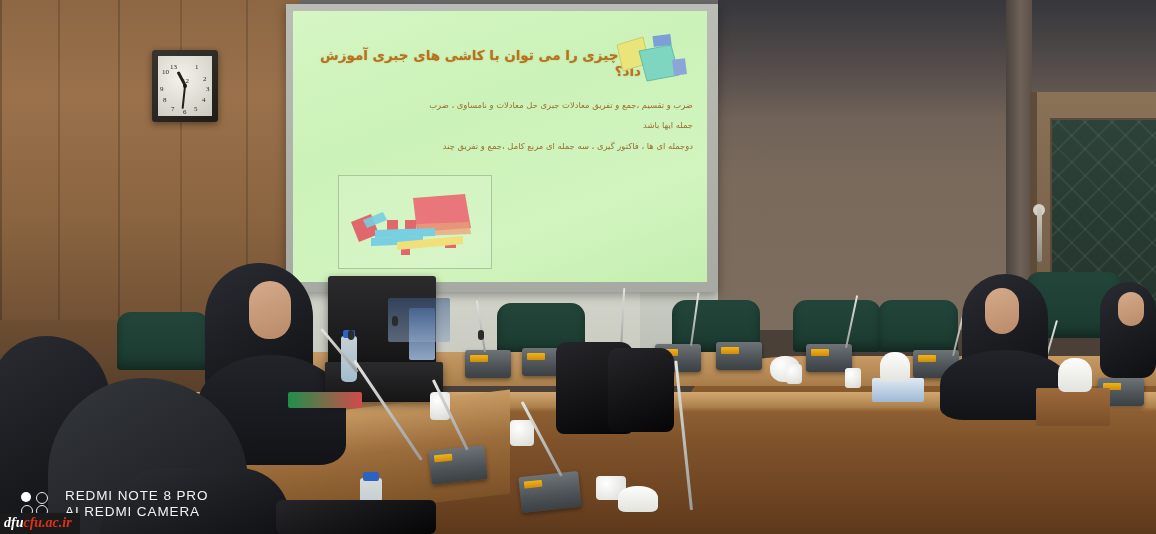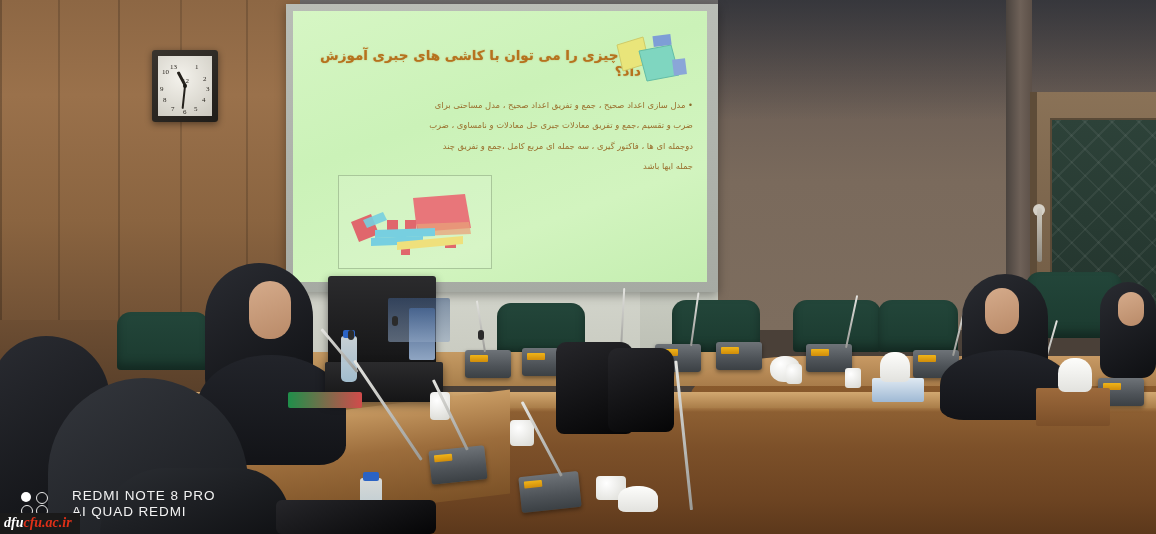--- a/index.html
+++ b/index.html
@@ -216,21 +216,21 @@
   .monitor{
     position:absolute;background:linear-gradient(180deg,#2b2b2d,#151516);
     border-radius:3px;box-shadow:0 3px 8px rgba(0,0,0,.45);
   }
   .laptop-screen{position:absolute;background:linear-gradient(180deg,#3d5a86,#8fa5c2);border-radius:2px;}
   .bag{position:absolute;background:linear-gradient(160deg,#26262a,#050506);border-radius:10px 14px 8px 8px;}
 
   
   .wm{
     position:absolute;left:20px;bottom:14px;
-    display:flex;align-items:center;gap:16px;
+    display:flex;align-items:center;gap:9px;
     pointer-events:none;
   }
   .wm-logo{position:relative;width:36px;height:30px;}
   .wm-dot{position:absolute;border-radius:50%;}
   .wm-dot.fill{background:#fff;}
   .wm-dot.ring{border:1.6px solid #e9e9e9;}
   .wm-text{line-height:1.18;}
   .wm-l1{font-size:13.5px;color:#f2f2f2;letter-spacing:.9px;}
   .wm-l2{font-size:13.5px;color:#f2f2f2;letter-spacing:.9px;}
   .url-badge{
@@ -287,31 +287,27 @@
 
     <svg class="slide-tiles-logo" viewBox="0 0 80 62">
       <polygon points="4,16 30,8 36,34 10,42" fill="#e9e57a" stroke="#cfcb68" stroke-width="1"></polygon>
       <polygon points="26,22 58,16 66,46 34,52" fill="#7fd6c0" stroke="#63bda6" stroke-width="1"></polygon>
       <rect x="40" y="6" width="18" height="11" fill="#7e9ed6" transform="rotate(-7 49 11)"></rect>
       <rect x="60" y="30" width="13" height="16" fill="#8aa6d8" transform="rotate(-7 66 38)"></rect>
     </svg>
 
     <div class="slide-body">
       <div>
-        <span class="bullet">•</span>
-        <span>مدل سازی اعداد صحیح ، جمع و تفریق اعداد صحیح ، مدل مساحتی برای</span>
-      </div>
-      <div>
         <span>ضرب و تقسیم ،جمع و تفریق معادلات جبری حل معادلات و نامساوی ، ضرب</span>
       </div>
       <div>
-        <span>دوجمله ای ها ، فاکتور گیری ، سه جمله ای مربع کامل ،جمع و تفریق چند</span>
+        <span>جمله ایها باشد</span>
       </div>
       <div>
-        <span>جمله ایها باشد</span>
+        <span>دوجمله ای ها ، فاکتور گیری ، سه جمله ای مربع کامل ،جمع و تفریق چند</span>
       </div>
     </div>
 
     <div class="slide-img-frame">
       <svg viewBox="0 0 152 92" width="152" height="92">
         <polygon points="74,22 126,18 132,52 78,56" fill="#e8767a"></polygon>
         <polygon points="78,48 130,46 132,58 80,60" fill="#e8a17a" opacity="0.75"></polygon>
         <polygon points="12,46 32,38 40,58 20,66" fill="#e0676c"></polygon>
         <rect x="48" y="44" width="11" height="10" fill="#e0676c"></rect>
         <rect x="66" y="44" width="11" height="10" fill="#e0676c"></rect>
@@ -433,21 +429,21 @@
 
   <div class="wm">
     <div class="wm-logo">
       <span class="wm-dot fill" style="left:1px;top:3px;width:10px;height:10px;"></span>
       <span class="wm-dot ring" style="left:16px;top:3px;width:10px;height:10px;"></span>
       <span class="wm-dot ring" style="left:1px;top:16px;width:10px;height:10px;"></span>
       <span class="wm-dot ring" style="left:16px;top:16px;width:10px;height:10px;"></span>
     </div>
     <div class="wm-text">
       <div class="wm-l1">REDMI NOTE 8 PRO</div>
-      <div class="wm-l2">AI QUAD REDMI</div>
+      <div class="wm-l2">AI REDMI CAMERA</div>
     </div>
   </div>
 
   <div class="url-badge">
     <span class="d">dfu</span><span class="c">cfu.ac.ir</span>
   </div>
 
 </div>
 
 </body></html>

